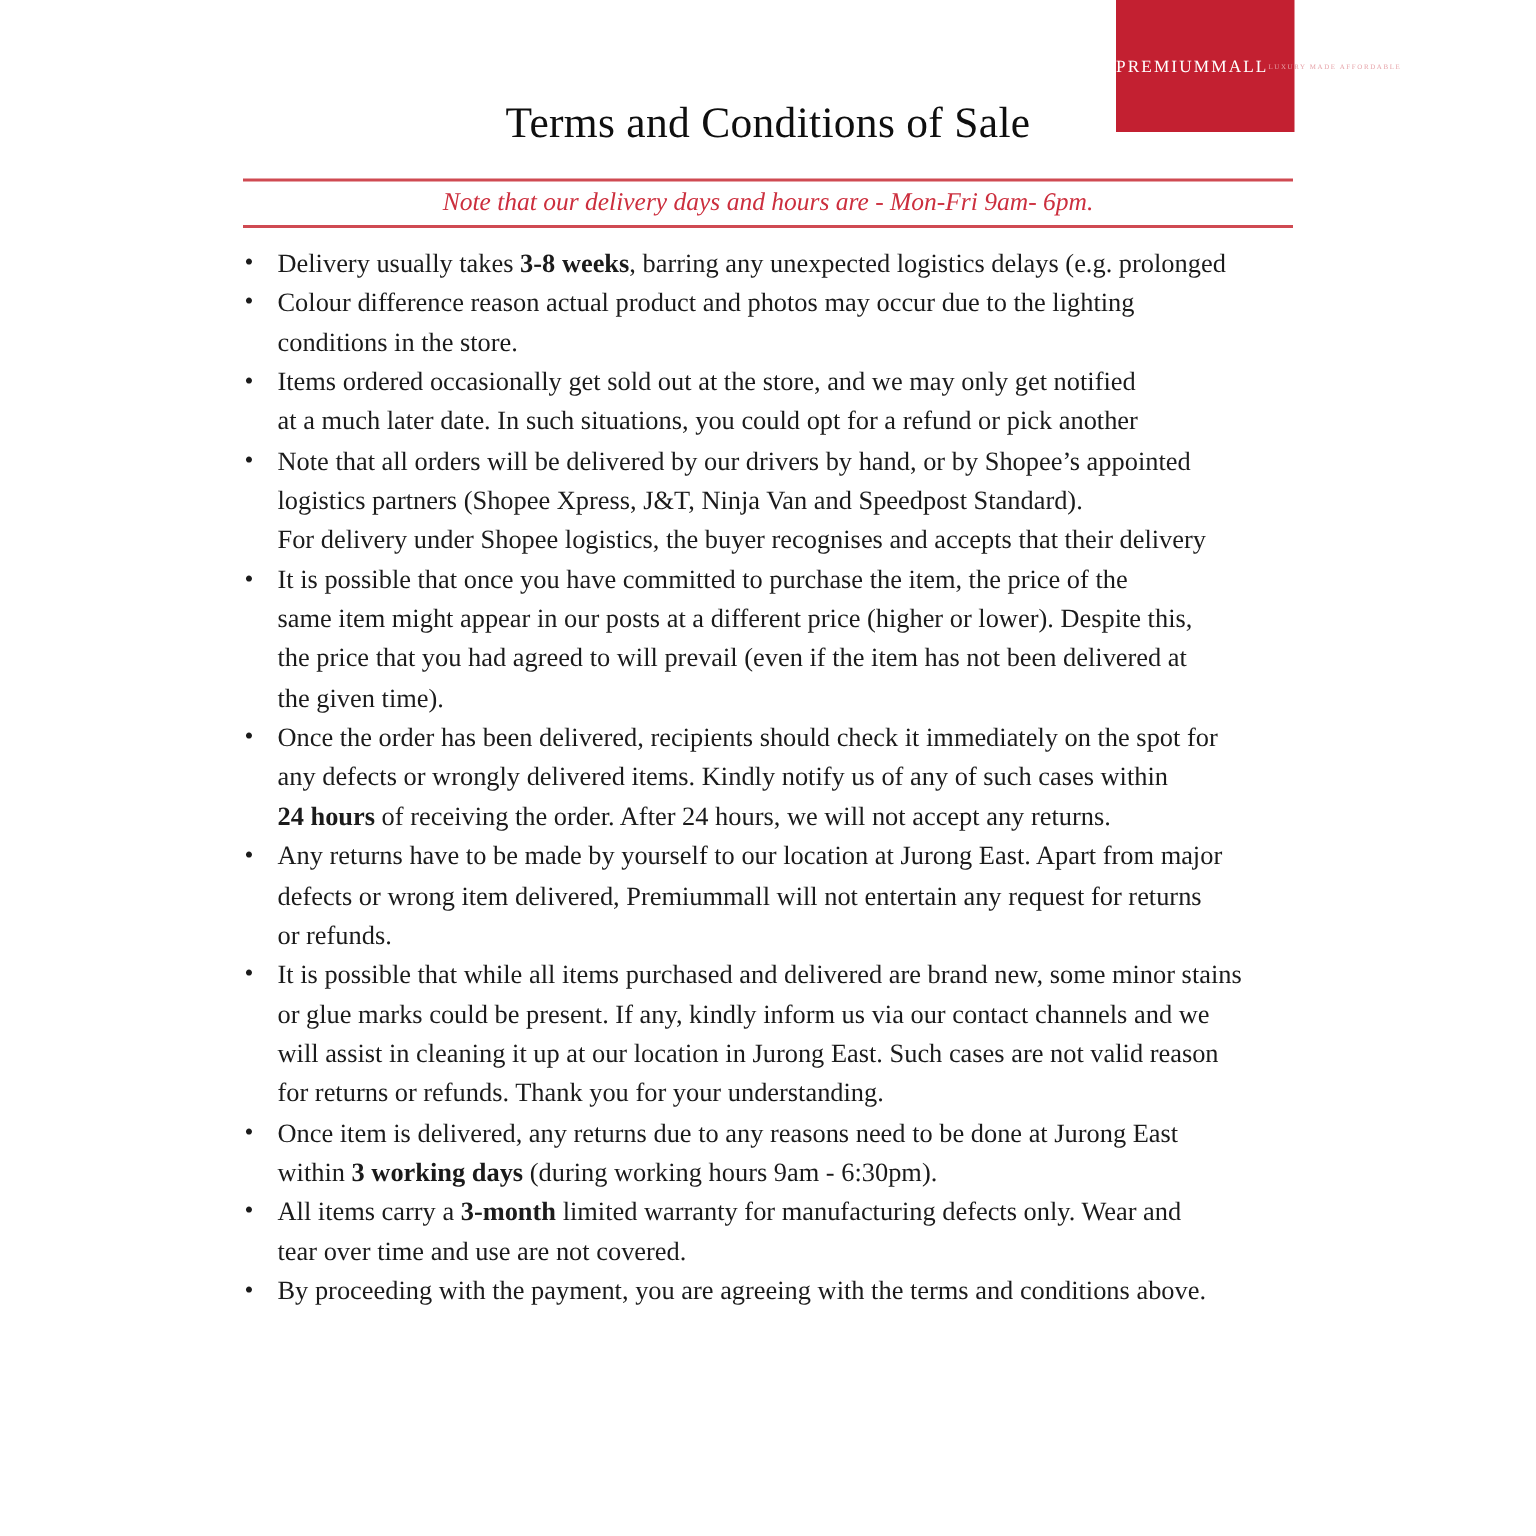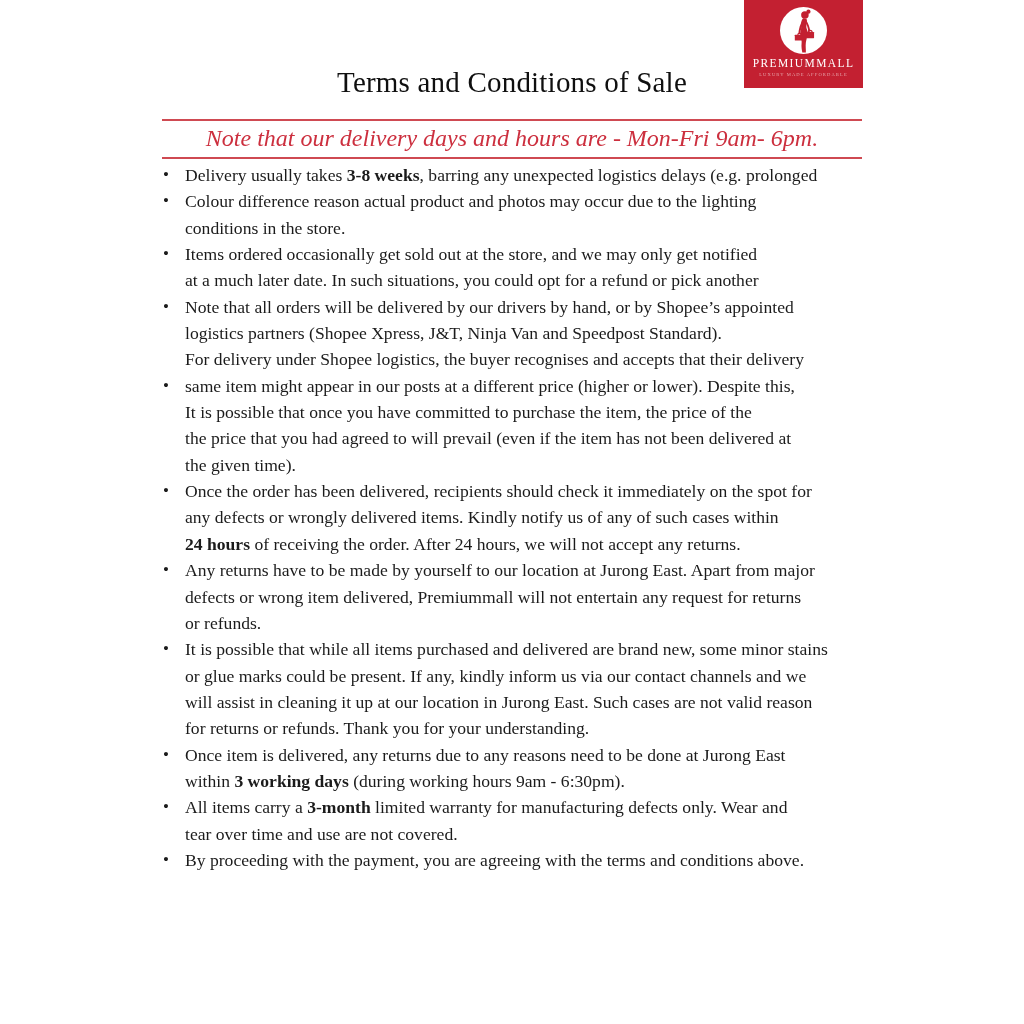--- a/index.html
+++ b/index.html
@@ -16,21 +16,21 @@
     background:#ffffff;
     font-family:"Liberation Serif", serif;
     color:var(--body-text);
     overflow:hidden;
   }
   
   .logo{
     position:absolute;left:744px;top:0;
     width:119px;height:88px;
     background:var(--logo-red);
-    display:flex;flex-direction:column;align-items:center;
+    display:flex;flex-direction:row;align-items:center;
   }
   .logo-circle{width:47px;height:47px;margin-top:7px;display:block;}
   .logo-name{
     color:#ffffff;font-size:11.5px;line-height:1;
     letter-spacing:1.4px;margin-top:4px;white-space:nowrap;
   }
   .logo-tagline{
     color:#e6a3a9;font-size:4.6px;line-height:1;
     letter-spacing:1.1px;margin-top:3px;white-space:nowrap;
   }
@@ -44,21 +44,21 @@
   
   .note-band{
     position:absolute;left:162px;top:119px;width:700px;
     border-top:2px solid var(--rule-red);
     border-bottom:2px solid var(--rule-red);
   }
   .note-text{
     padding:4px 0 5px 0;
     text-align:center;
     font-style:italic;
-    font-size:24px;
+    font-size:17px;
     color:var(--note-red);
     white-space:nowrap;
   }
   
   .terms{
     position:absolute;left:162px;top:162px;width:716px;
     margin:0;padding:0;list-style:none;
     font-size:17.6px;line-height:26.35px;
   }
   .terms li{position:relative;padding-left:23px;}
@@ -124,22 +124,22 @@
         <span class="bullet">•</span>
         <div>
           <div class="line"><span>Note that all orders will be delivered by our drivers by hand, or by Shopee’s appointed</span></div>
           <div class="line"><span>logistics partners (Shopee Xpress, J&amp;T, Ninja Van and Speedpost Standard).</span></div>
           <div class="line"><span>For delivery under Shopee logistics, the buyer recognises and accepts that their delivery</span></div>
         </div>
       </li>
       <li>
         <span class="bullet">•</span>
         <div>
+          <div class="line"><span>It is possible that once you have committed to purchase the item, the price of the</span></div>
           <div class="line"><span>same item might appear in our posts at a different price (higher or lower). Despite this,</span></div>
-          <div class="line"><span>It is possible that once you have committed to purchase the item, the price of the</span></div>
           <div class="line"><span>the price that you had agreed to will prevail (even if the item has not been delivered at</span></div>
           <div class="line"><span>the given time).</span></div>
         </div>
       </li>
       <li>
         <span class="bullet">•</span>
         <div>
           <div class="line"><span>Once the order has been delivered, recipients should check it immediately on the spot for</span></div>
           <div class="line"><span>any defects or wrongly delivered items. Kindly notify us of any of such cases within</span></div>
           <div class="line"><span class="b">24 hours</span><span> of receiving the order. After 24 hours, we will not accept any returns.</span></div>

